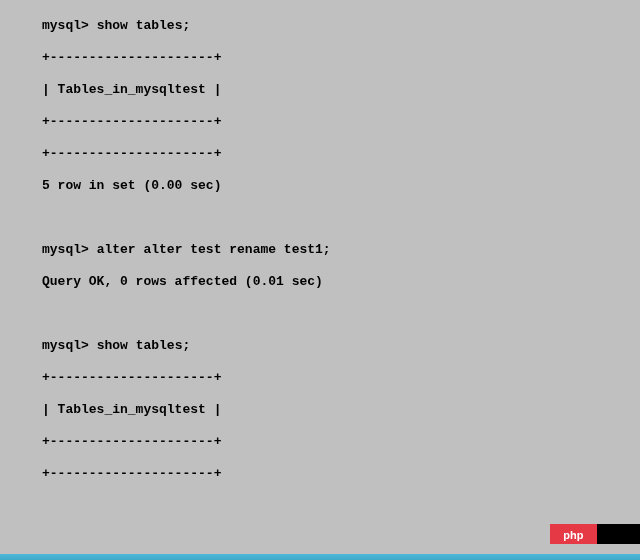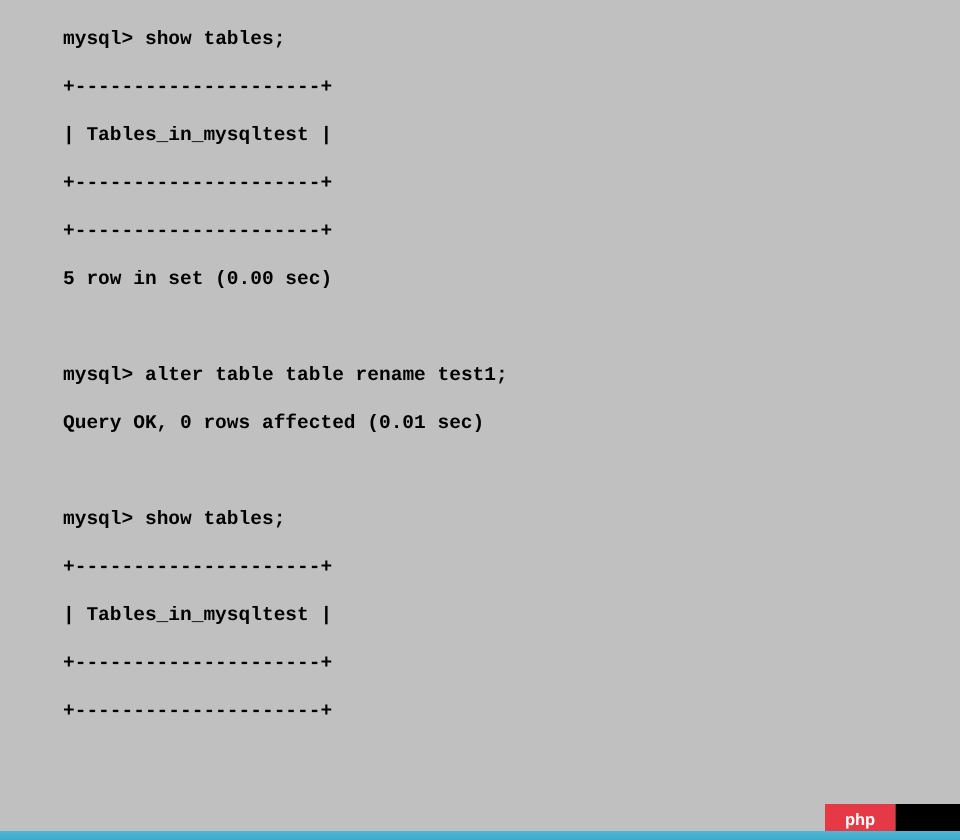--- a/index.html
+++ b/index.html
@@ -20,21 +20,21 @@
       padding: 2px 0 0 0;
       white-space: pre;
     }
     .line {
       display: block;
       min-height: 16px;
       margin-left: 42px;
     }
     .watermark {
       position: absolute;
-      bottom: 4px;
+      bottom: 16px;
       right: 0;
       width: 90px;
       height: 20px;
       display: flex;
     }
     .watermark-left {
       background: #e63946;
       color: #fff;
       font-family: sans-serif;
       font-size: 11px;
@@ -60,21 +60,21 @@
 <body>
 
 <div class="terminal">
 <span class="line"><span>mysql&gt;</span> <span>show tables;</span></span>
 <span class="line">+---------------------+</span>
 <span class="line">| Tables_in_mysqltest |</span>
 <span class="line">+---------------------+</span>
 <span class="line">+---------------------+</span>
 <span class="line">5 row in set (0.00 sec)</span>
 <span class="line"> </span>
-<span class="line"><span>mysql&gt;</span> <span>alter table table rename test1;</span></span>
+<span class="line"><span>mysql&gt;</span> <span>alter alter test rename test1;</span></span>
 <span class="line">Query OK, 0 rows affected (0.01 sec)</span>
 <span class="line"> </span>
 <span class="line"><span>mysql&gt;</span> <span>show tables;</span></span>
 <span class="line">+---------------------+</span>
 <span class="line">| Tables_in_mysqltest |</span>
 <span class="line">+---------------------+</span>
 <span class="line">+---------------------+</span>
 
 
 

